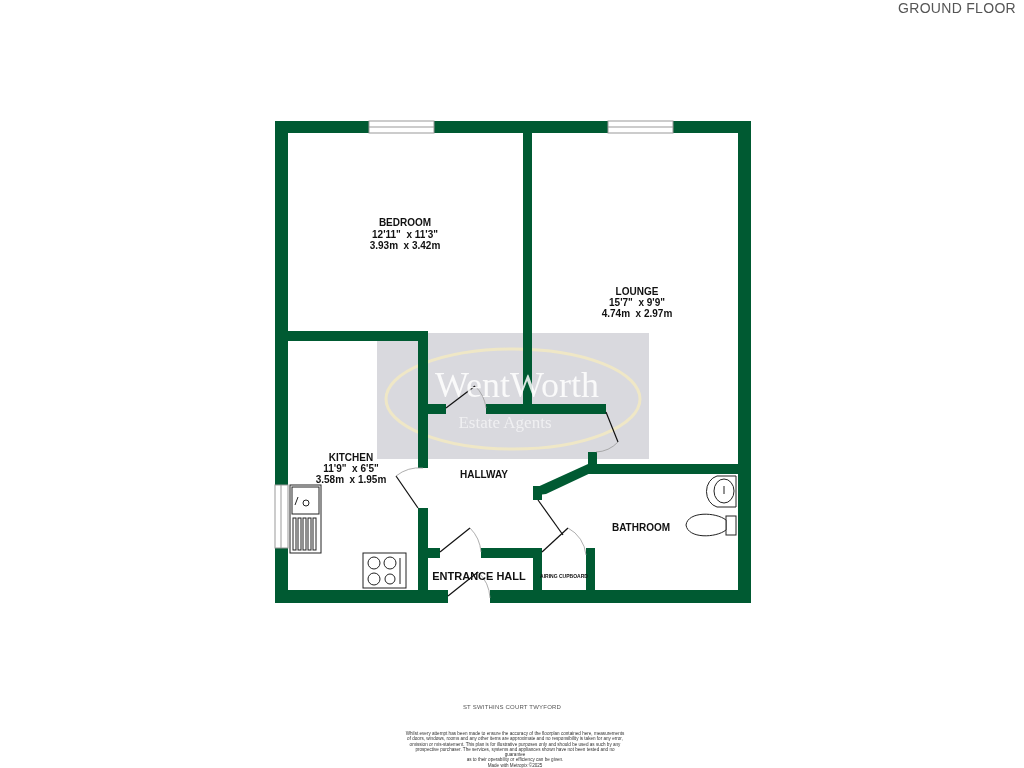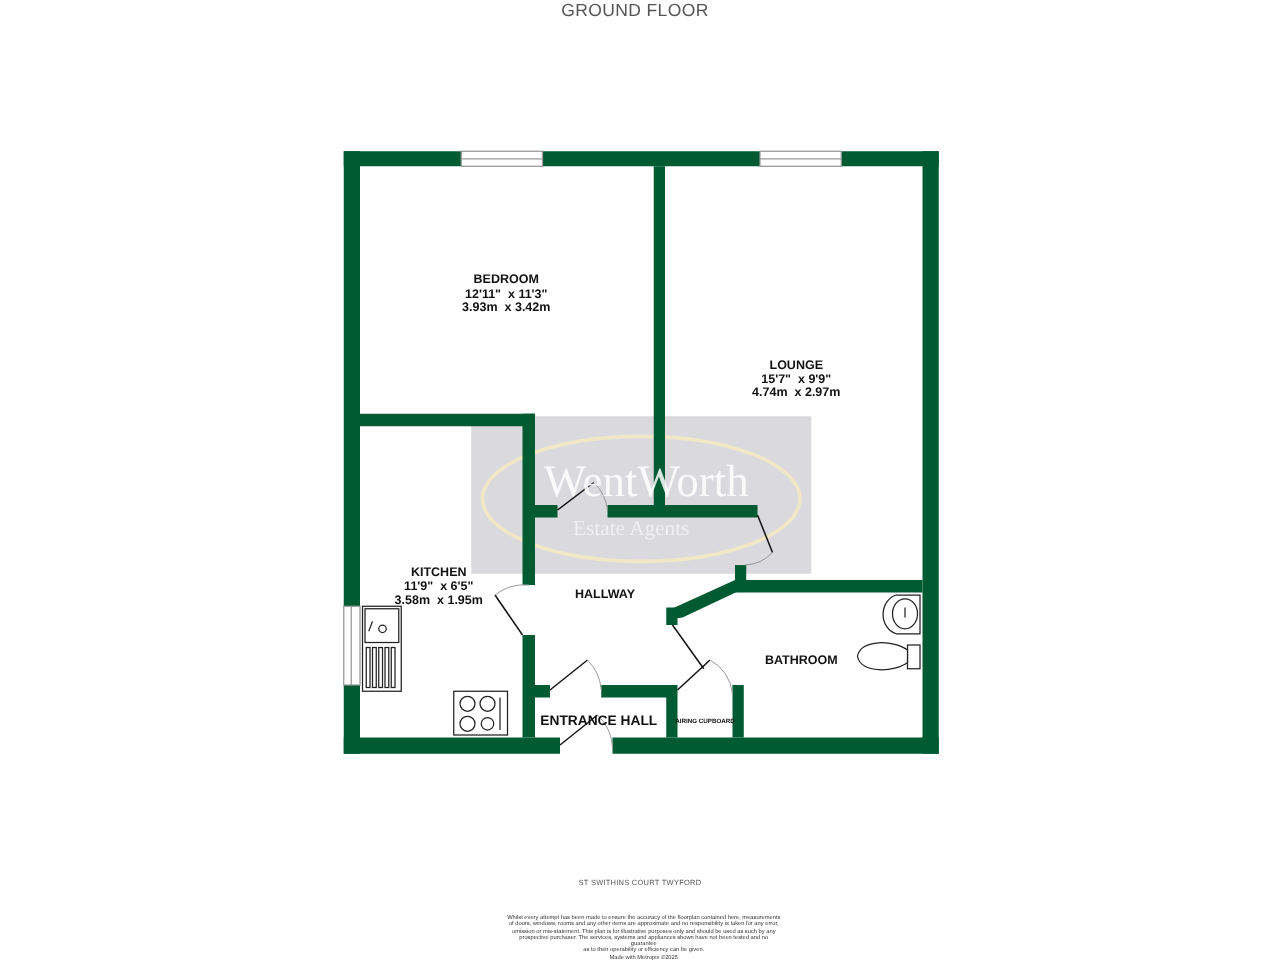--- a/index.html
+++ b/index.html
@@ -1,17 +1,17 @@
 <!DOCTYPE html>
 <html><head>
 <meta charset="utf-8">
 <style>
   html, body { margin: 0; padding: 0; background: #ffffff; }
   body { width: 1024px; height: 768px; position: relative; overflow: hidden; font-family: "Liberation Sans", sans-serif; }
-  .title { position: absolute; top: 0; left: 0; width: 1016px; text-align: center; font-size: 14px; color: #555; letter-spacing: 0.3px; line-height: 16px; }
+  .title { position: absolute; top: 0; left: 0; width: 1016px; text-align: right; font-size: 14px; color: #555; letter-spacing: 0.3px; line-height: 16px; }
   .plan { position: absolute; left: 0; top: 0; }
   .address { position: absolute; top: 704px; left: 0; width: 1024px; text-align: center; font-size: 6px; color: #555; letter-spacing: 0.2px; }
   .disclaimer { position: absolute; top: 731px; left: 405px; width: 220px; text-align: center; font-size: 4.6px; line-height: 5.3px; color: #333; }
   .label { font-family: "Liberation Sans", sans-serif; font-weight: bold; fill: #111; }
 </style>
 </head>
 <body>
 
 <div class="title">GROUND FLOOR</div>
 

